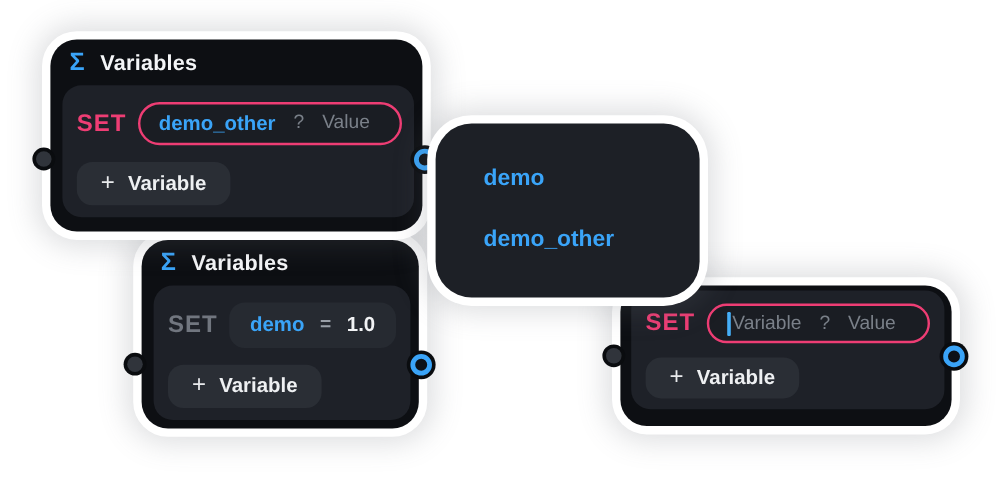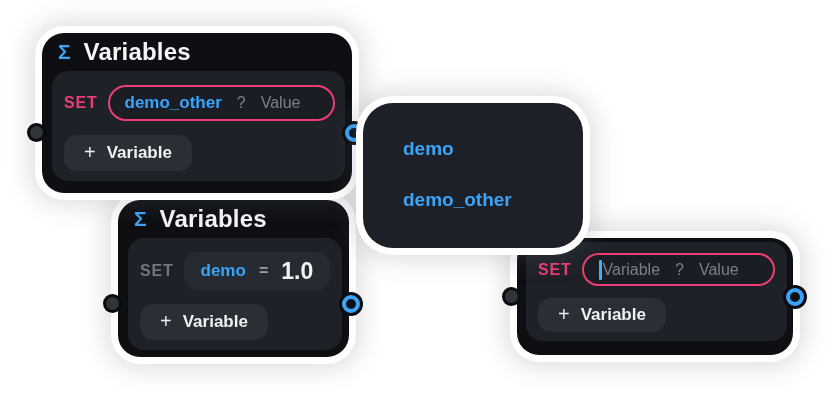--- a/index.html
+++ b/index.html
@@ -14,45 +14,45 @@
     box-shadow: 0 0 0 7px #ffffff, 0 0 24px 12px rgba(99,104,115,0.22);
   }
   .node-header {
     display:flex; align-items:center; gap:13px; height:38px; padding:0 16px;
     cursor:grab;
   }
   .sigma {
     color:#3aa4f8; font-size:21px; font-weight:700; line-height:1;
     transform:translateY(-1px);
   }
-  .node-title { color:#f4f5f7; font-size:24px; font-weight:700; letter-spacing:0.2px; }
+  .node-title { color:#f4f5f7; font-size:18px; font-weight:700; letter-spacing:0.2px; }
   .node-body {
     background:#1e2128; border-radius:16px;
     margin:0 7px 6px 10px; padding:14px 10px 10px 12px;
   }
   .node.headerless .node-body { margin:4px 6px 5px 9px; padding:11px 12px 9px 12px; }
   .set-row { display:flex; align-items:center; gap:10px; }
-  .set-kw { font-size:16px; font-weight:700; letter-spacing:0.8px; }
+  .set-kw { font-size:20px; font-weight:700; letter-spacing:0.8px; }
   .set-kw.active { color:#ee3d74; }
   .set-kw.idle { color:#71767f; }
   .var-input {
     flex:1; height:36px; border-radius:18px; display:flex; align-items:center;
     gap:15px; padding:0 15px; background:#1a1d23; border:2px solid #ee3d74;
     cursor:text; min-width:0;
   }
   .node.headerless .var-input { height:33px; border-radius:17px; }
   .var-name { color:#3aa4f8; font-size:17px; font-weight:700; white-space:nowrap; }
   .muted { color:#7a8089; font-size:16px; font-weight:400; white-space:nowrap; }
   .muted.q { font-weight:400; }
   .var-chip {
     display:inline-flex; align-items:center; gap:13px; height:38px;
     border-radius:13px; background:#262a31; padding:0 17px; cursor:pointer;
   }
   .eq { color:#9aa0a8; font-size:16px; font-weight:700; }
-  .val { color:#f2f3f5; font-size:23px; font-weight:700; }
+  .val { color:#f2f3f5; font-size:17px; font-weight:700; }
   .caret-wrap { display:inline-flex; align-items:center; }
   .caret { width:3px; height:20px; background:#45aef7; border-radius:1px; margin-right:1px; }
   .add-btn {
     display:inline-flex; align-items:center; gap:11px; height:36px;
     margin-top:14px; padding:0 20px; border-radius:13px; background:#2a2e35;
     border:none; cursor:pointer;
   }
   .node.headerless .add-btn { height:34px; margin-top:12px; }
   .plus { color:#e8eaec; font-size:20px; font-weight:400; line-height:1; transform:translateY(-1px); }
   .add-label { color:#eef0f2; font-size:17px; font-weight:700; }

